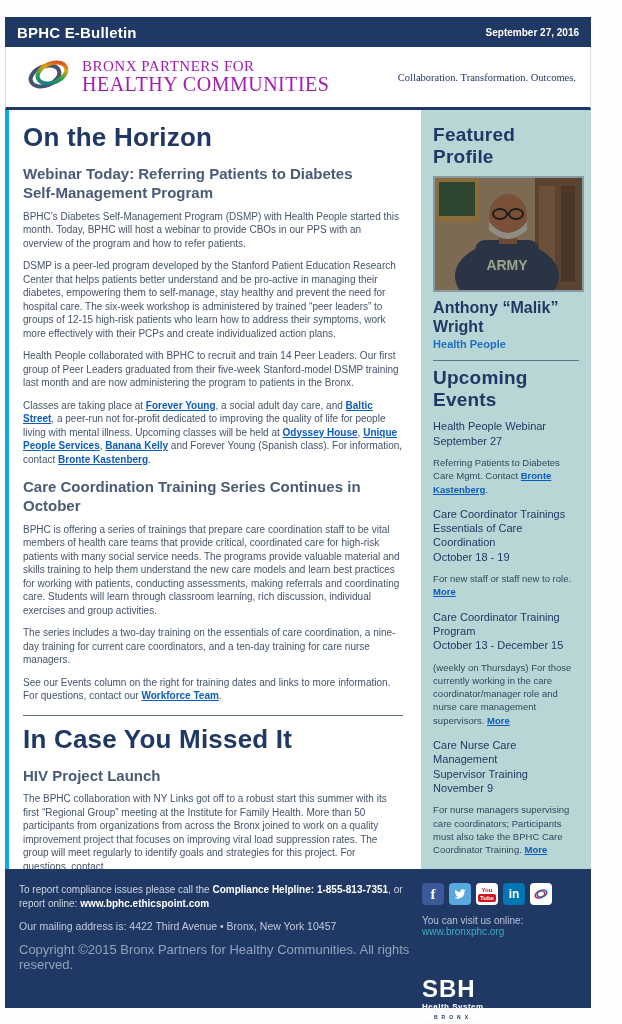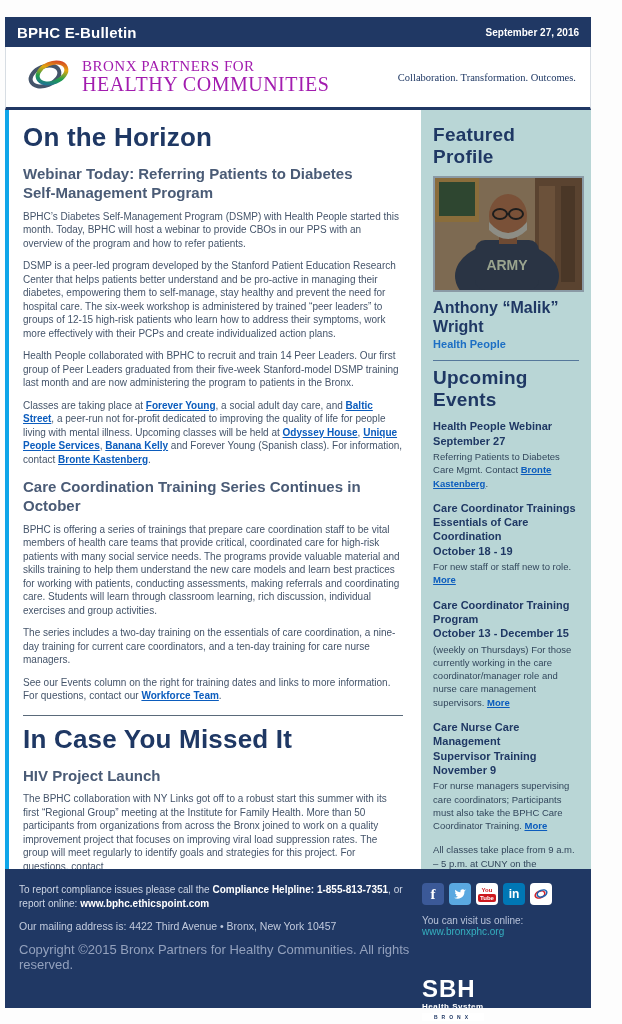--- a/index.html
+++ b/index.html
@@ -26,22 +26,22 @@
   a.lnk{color:#0b5cbd;font-weight:bold;text-decoration:underline;cursor:pointer;}
   span.ulink{text-decoration:underline;}
   hr.div{border:none;border-top:1px solid #5a6a7a;margin:12px 0 8px 0;}
   
   .sb-h{color:#1f3864;font-size:19px;font-weight:bold;margin:4px 0 8px 0;letter-spacing:.2px;}
   .photo{width:147px;height:112px;border:2px solid #8a9aa5;display:block;}
   .pname{color:#1f3864;font-weight:bold;font-size:16px;margin-top:6px;line-height:1.2;}
   .porg{color:#1d6fc4;font-weight:bold;font-size:11px;margin-top:2px;}
   .sb-div{border:none;border-top:1px solid #55789b;margin:10px 0 6px 0;}
   .evt{margin-bottom:11px;}
-  .evt .et{color:#1f3864;font-weight:bold;font-size:11px;line-height:1.3;}
-  .evt .ed,.sb-note,.sb-dl{color:#33475c;font-size:9.5px;line-height:1.4;margin-top:2px;}
+  .evt .et{color:#1f3864;font-weight:normal;font-size:11px;line-height:1.3;}
+  .evt .ed,.sb-note,.sb-dl{color:#33475c;font-size:9.5px;line-height:1.4;margin-top:8px;}
   .sb-note{margin:4px 0 10px 0;}
   
   .footer{background:#203864;height:139px;display:flex;padding:14px 14px 10px 14px;box-sizing:border-box;}
   .f-left{width:395px;}
   .f-feedback{color:#2fa3b4;font-weight:bold;font-size:15px;margin-bottom:9px;}
   .f-comp{color:#cdd5e4;font-size:10px;line-height:1.4;margin-bottom:9px;}
   .f-comp b{color:#ffffff;}
   .f-mail{color:#c2cbdd;font-size:10.5px;margin-bottom:10px;}
   .f-copy{color:#93a1bd;font-size:13px;}
   .f-right{flex:1;padding-left:8px;}

